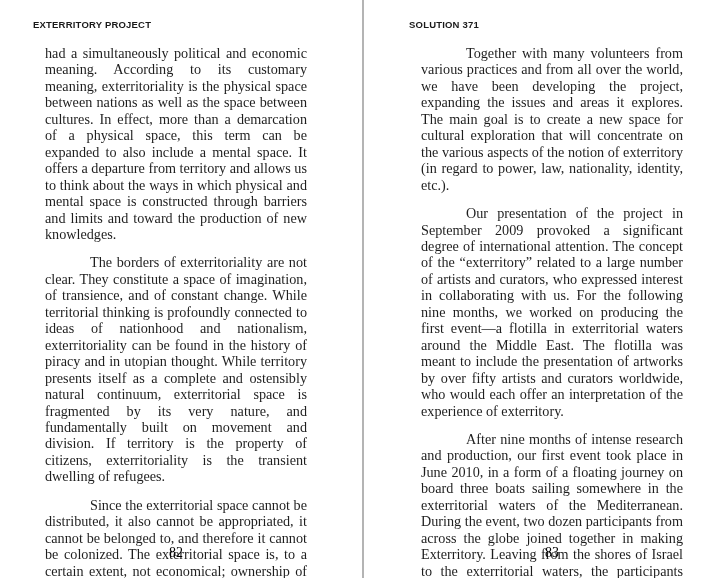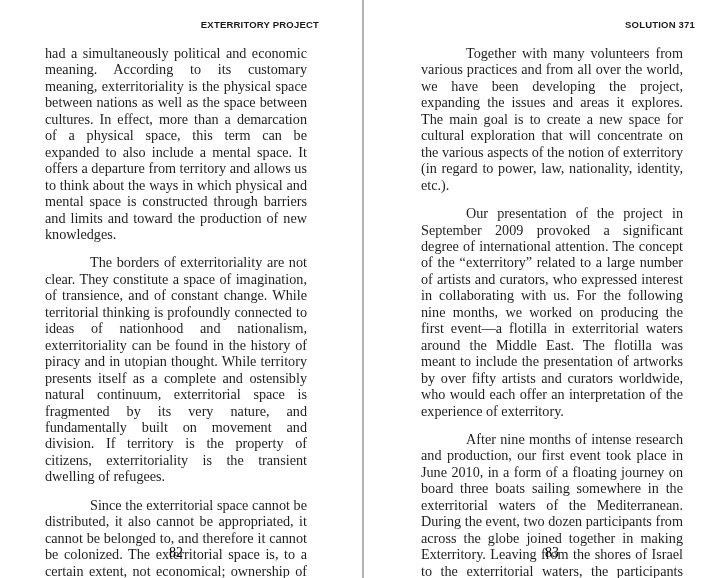--- a/index.html
+++ b/index.html
@@ -36,21 +36,21 @@
       height: 578px;
       background: #b4b4b4;
     }
     .running-head {
       position: absolute;
       top: 19px;
       font-family: "Liberation Sans", "DejaVu Sans", sans-serif;
       font-weight: bold;
       font-size: 9.5px;
       letter-spacing: 0.2px;
-      text-align: right;
+      text-align: left;
       color: #1a1a1a;
     }
     .page.left .running-head { left: 33px; width: 286px; }
     .page.right .running-head { left: 45px; width: 286px; }
     .body-text {
       position: absolute;
       top: 33px;
       font-family: "Liberation Serif", "DejaVu Serif", serif;
       font-size: 14.2px;
       line-height: 16.45px;

